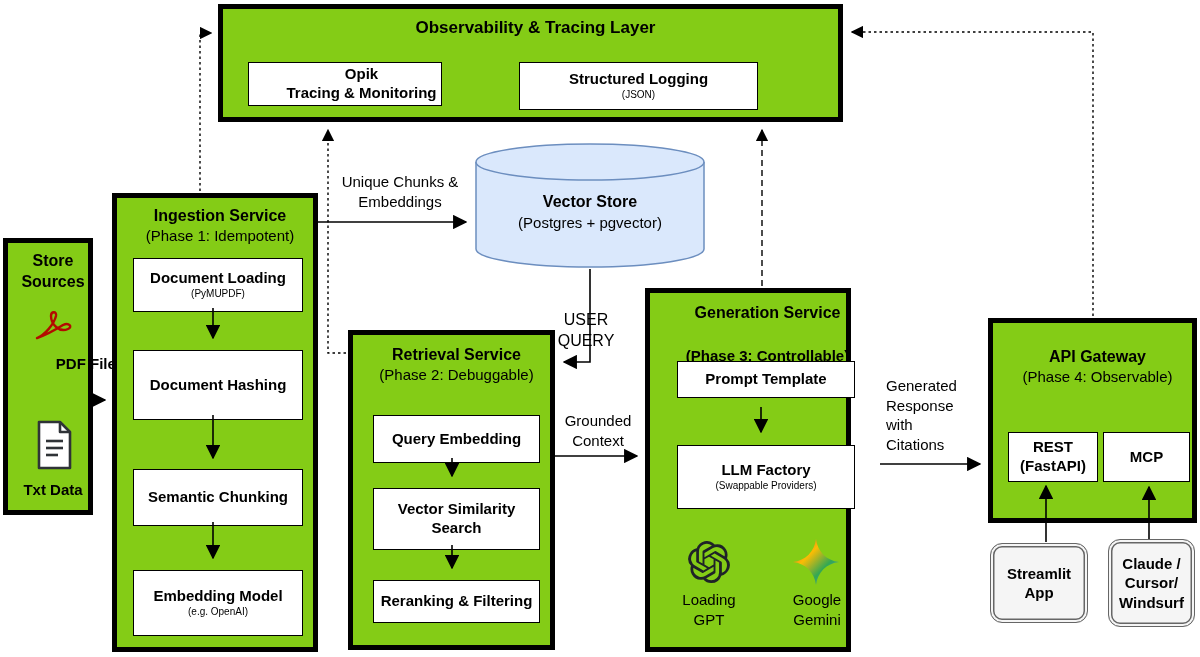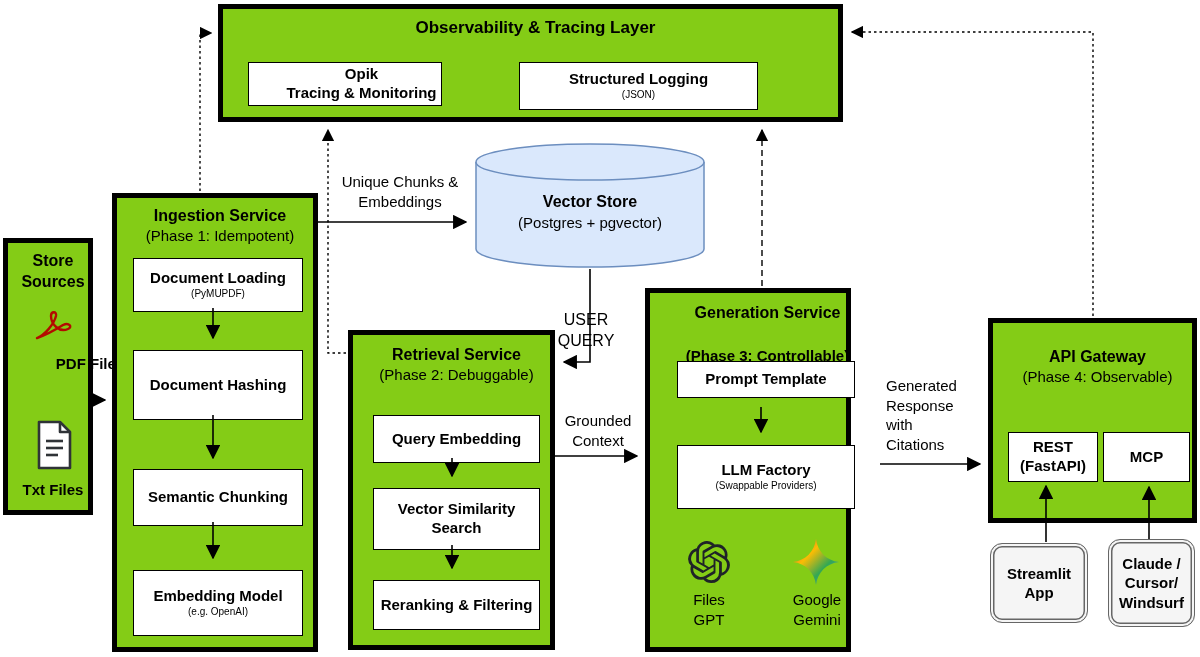--- a/index.html
+++ b/index.html
@@ -85,21 +85,21 @@
       <path d="M3 29 C11 26 20 15 22 7 C23 2 17 2 17 7 C17 15 25 24 34 20 C39 18 35 13 29 16 C21 21 9 27 3 29 Z" fill="none" stroke="#b30b00" stroke-width="2.4" stroke-linejoin="round" stroke-linecap="round"></path>
     </svg>
     <div class="filelabel abs" style="left:0;top:112px;width:90px;padding-left:37px;">PDF Files</div>
     <svg class="abs" style="left:26px;top:176px;" width="40" height="52" viewBox="0 0 40 50">
       <path d="M5 2 H26 L36 12 V48 H5 Z" fill="#fff" stroke="#2f3337" stroke-width="2.6" stroke-linejoin="round"></path>
       <path d="M26 2 V12 H36" fill="none" stroke="#2f3337" stroke-width="2.6" stroke-linejoin="round"></path>
       <line x1="12" y1="21" x2="29" y2="21" stroke="#2f3337" stroke-width="2.6"></line>
       <line x1="12" y1="28" x2="29" y2="28" stroke="#2f3337" stroke-width="2.6"></line>
       <line x1="12" y1="35" x2="24" y2="35" stroke="#2f3337" stroke-width="2.6"></line>
     </svg>
-    <div class="filelabel abs" style="left:0;top:238px;width:90px;">Txt Files</div>
+    <div class="filelabel abs" style="left:0;top:238px;width:90px;">Txt Data</div>
   </div>
 
   <div class="bluebox" style="left:112px;top:193px;width:206px;height:459px;">
     <div class="boxtitle abs" style="left:0;top:8px;width:206px;">Ingestion Service</div>
     <div class="boxsub abs" style="left:0;top:28px;width:206px;">(Phase 1: Idempotent)</div>
     <div class="node" style="left:16px;top:60px;width:170px;height:54px;">
       <span class="t">Document Loading</span>
       <span class="s">(PyMUPDF)</span>
     </div>
     <div class="node" style="left:16px;top:152px;width:170px;height:70px;">
@@ -126,21 +126,21 @@
   <div class="bluebox" style="left:348px;top:330px;width:207px;height:320px;">
     <div class="boxtitle abs" style="left:0;top:10px;width:207px;">Retrieval Service</div>
     <div class="boxsub abs" style="left:0;top:30px;width:207px;">(Phase 2: Debuggable)</div>
     <div class="node" style="left:20px;top:80px;width:167px;height:48px;">
       <span class="t">Query Embedding</span>
     </div>
     <div class="node" style="left:20px;top:153px;width:167px;height:62px;">
       <span class="t preline">Vector Similarity
 Search</span>
     </div>
-    <div class="node" style="left:20px;top:245px;width:167px;height:50px;">
+    <div class="node" style="left:20px;top:245px;width:167px;height:43px;">
       <span class="t">Reranking &amp; Filtering</span>
     </div>
   </div>
 
   <div class="bluebox" style="left:645px;top:288px;width:206px;height:364px;">
     <div class="boxtitle abs" style="left:0;top:10px;width:235px;">Generation Service</div>
     <div class="boxsub abs" style="left:0;top:30px;width:235px;font-weight:bold;margin-top:23px;">(Phase 3: Controllable)</div>
     <div class="node" style="left:27px;top:68px;width:178px;height:37px;">
       <span class="t">Prompt Template</span>
     </div>
@@ -156,21 +156,21 @@
       <defs>
         <linearGradient id="gemgrad" x1="0" y1="0" x2="1" y2="1">
           <stop offset="0" stop-color="#e94235"></stop>
           <stop offset="0.35" stop-color="#fbbc04"></stop>
           <stop offset="0.65" stop-color="#34a853"></stop>
           <stop offset="1" stop-color="#4285f4"></stop>
         </linearGradient>
       </defs>
       <path fill="url(#gemgrad)" d="M12 0C12.66 6.4 17.6 11.34 24 12 17.6 12.66 12.66 17.6 12 24 11.34 17.6 6.4 12.66 0 12 6.4 11.34 11.34 6.4 12 0Z"></path>
     </svg>
-    <div class="iconlabel" style="left:14px;top:297px;width:90px;">Files
+    <div class="iconlabel" style="left:14px;top:297px;width:90px;">Loading
 GPT</div>
     <div class="iconlabel" style="left:122px;top:297px;width:90px;">Google
 Gemini</div>
   </div>
 
   <div class="bluebox" style="left:988px;top:318px;width:209px;height:205px;">
     <div class="boxtitle abs" style="left:0;top:24px;width:209px;">API Gateway</div>
     <div class="boxsub abs" style="left:0;top:44px;width:209px;">(Phase 4: Observable)</div>
     <div class="node" style="left:15px;top:109px;width:90px;height:50px;">
       <span class="t preline">REST

